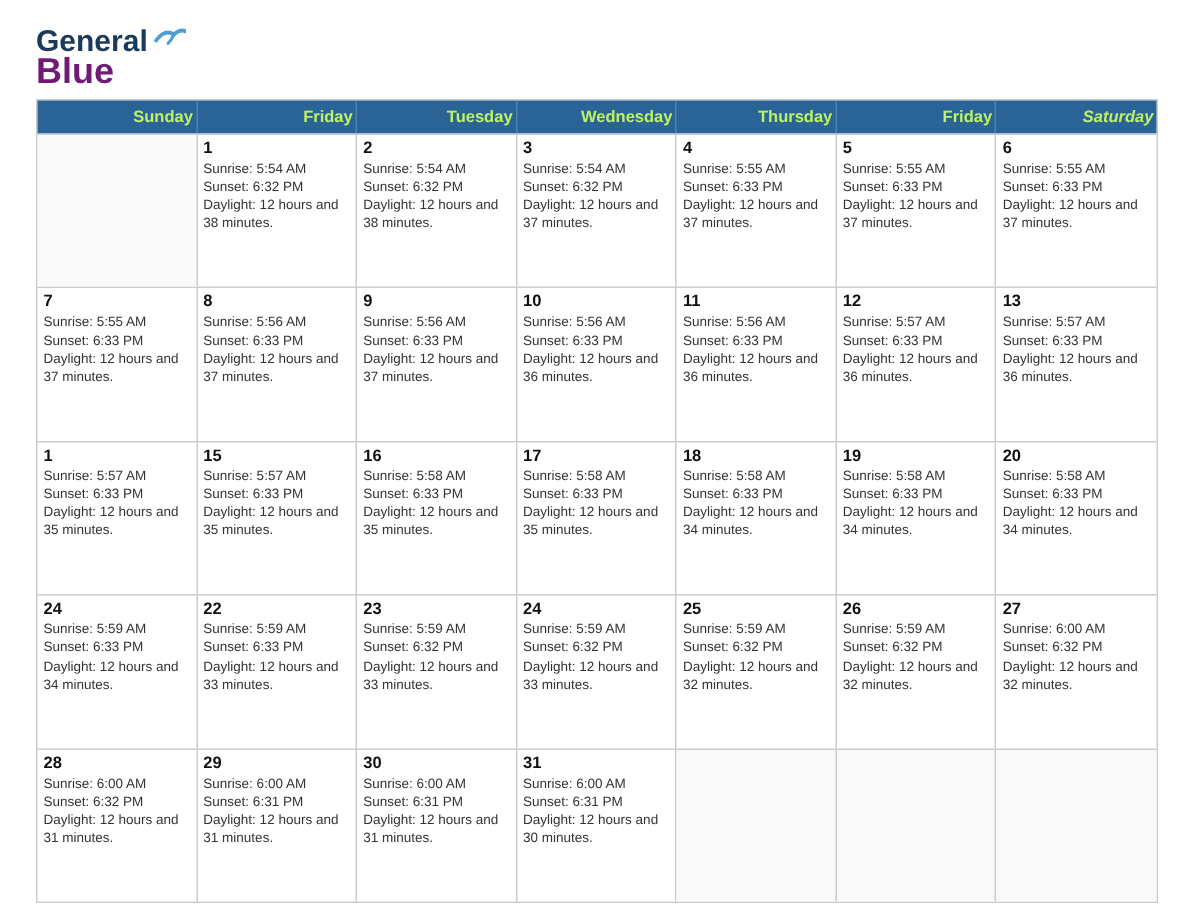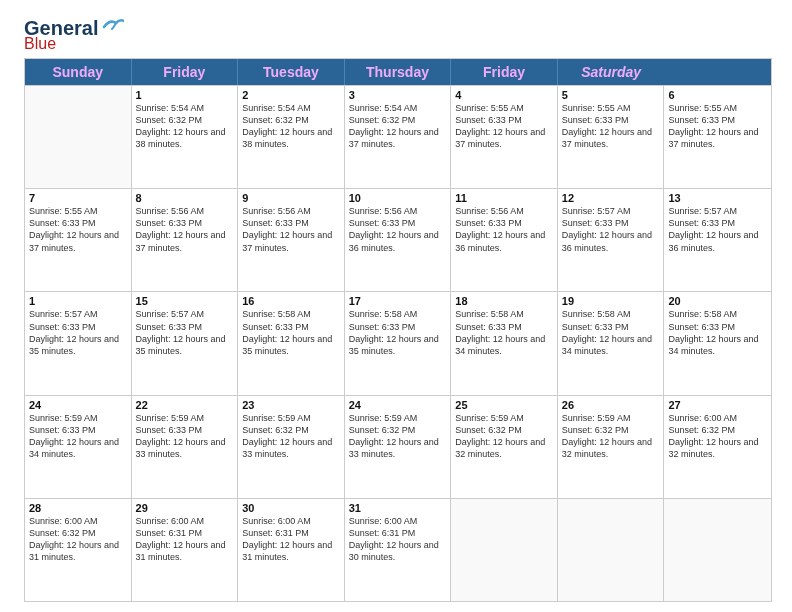--- a/index.html
+++ b/index.html
@@ -47,24 +47,24 @@
       display: flex;
       flex-direction: column;
       border: 1px solid #ccc;
     }
     .cal-header {
       display: grid;
       grid-template-columns: repeat(7, 1fr);
       background: #2a6496;
     }
     .cal-header-cell {
-      color: #f0abfc;
+      color: #bef264;
       font-weight: bold;
-      font-size: 14px;
-      text-align: center;
+      font-size: 11px;
+      text-align: right;
       padding: 5px 2px;
       border-right: 1px solid #4a84b6;
     }
     .cal-header-cell:last-child { border-right: none; font-style: italic; }
     .cal-body {
       flex: 1;
       display: flex;
       flex-direction: column;
     }
     .cal-row {
@@ -104,33 +104,34 @@
     <div class="logo">
       <div style="display:flex;align-items:center;gap:2px;">
         <span style="font-size:20px;font-weight:bold;color:#1a3a5c;line-height:1;">
           General
         </span>
         <svg width="22" height="18" viewBox="0 0 22 18" style="margin-left:2px;margin-top:-4px;">
           <path d="M2 10 Q8 2 14 6 Q18 2 22 4" stroke="#4a9fd4" stroke-width="2.5" fill="none" stroke-linecap="round"></path>
           <path d="M14 6 Q12 10 10 12" stroke="#4a9fd4" stroke-width="2" fill="none" stroke-linecap="round"></path>
         </svg>
       </div>
-      <span style="font-size:16px;font-weight:normal;color:#b91c1c;line-height:1;margin-top:-2px;">Blue</span>
+      <span style="font-size:24px;font-weight:bold;color:#701a75;line-height:1;margin-top:-2px;">Blue</span>
     </div>
     <div class="title-block">
       <div class="month-title"></div>
       <div class="location"></div>
     </div>
   </div>
 
   <div class="calendar">
     <div class="cal-header">
     <div class="cal-header-cell">Sunday</div>
         <div class="cal-header-cell">Friday</div>
         <div class="cal-header-cell">Tuesday</div>
+        <div class="cal-header-cell">Wednesday</div>
         <div class="cal-header-cell">Thursday</div>
         <div class="cal-header-cell">Friday</div>
         <div class="cal-header-cell">Saturday</div>
       </div>
     <div class="cal-body">
     <div class="cal-row">
           <div class="cal-cell empty"></div>
           <div class="cal-cell">
             <span class="day-num">1</span>
             <div class="cell-info" style="white-space: pre-line;">Sunrise: 5:54 AM

